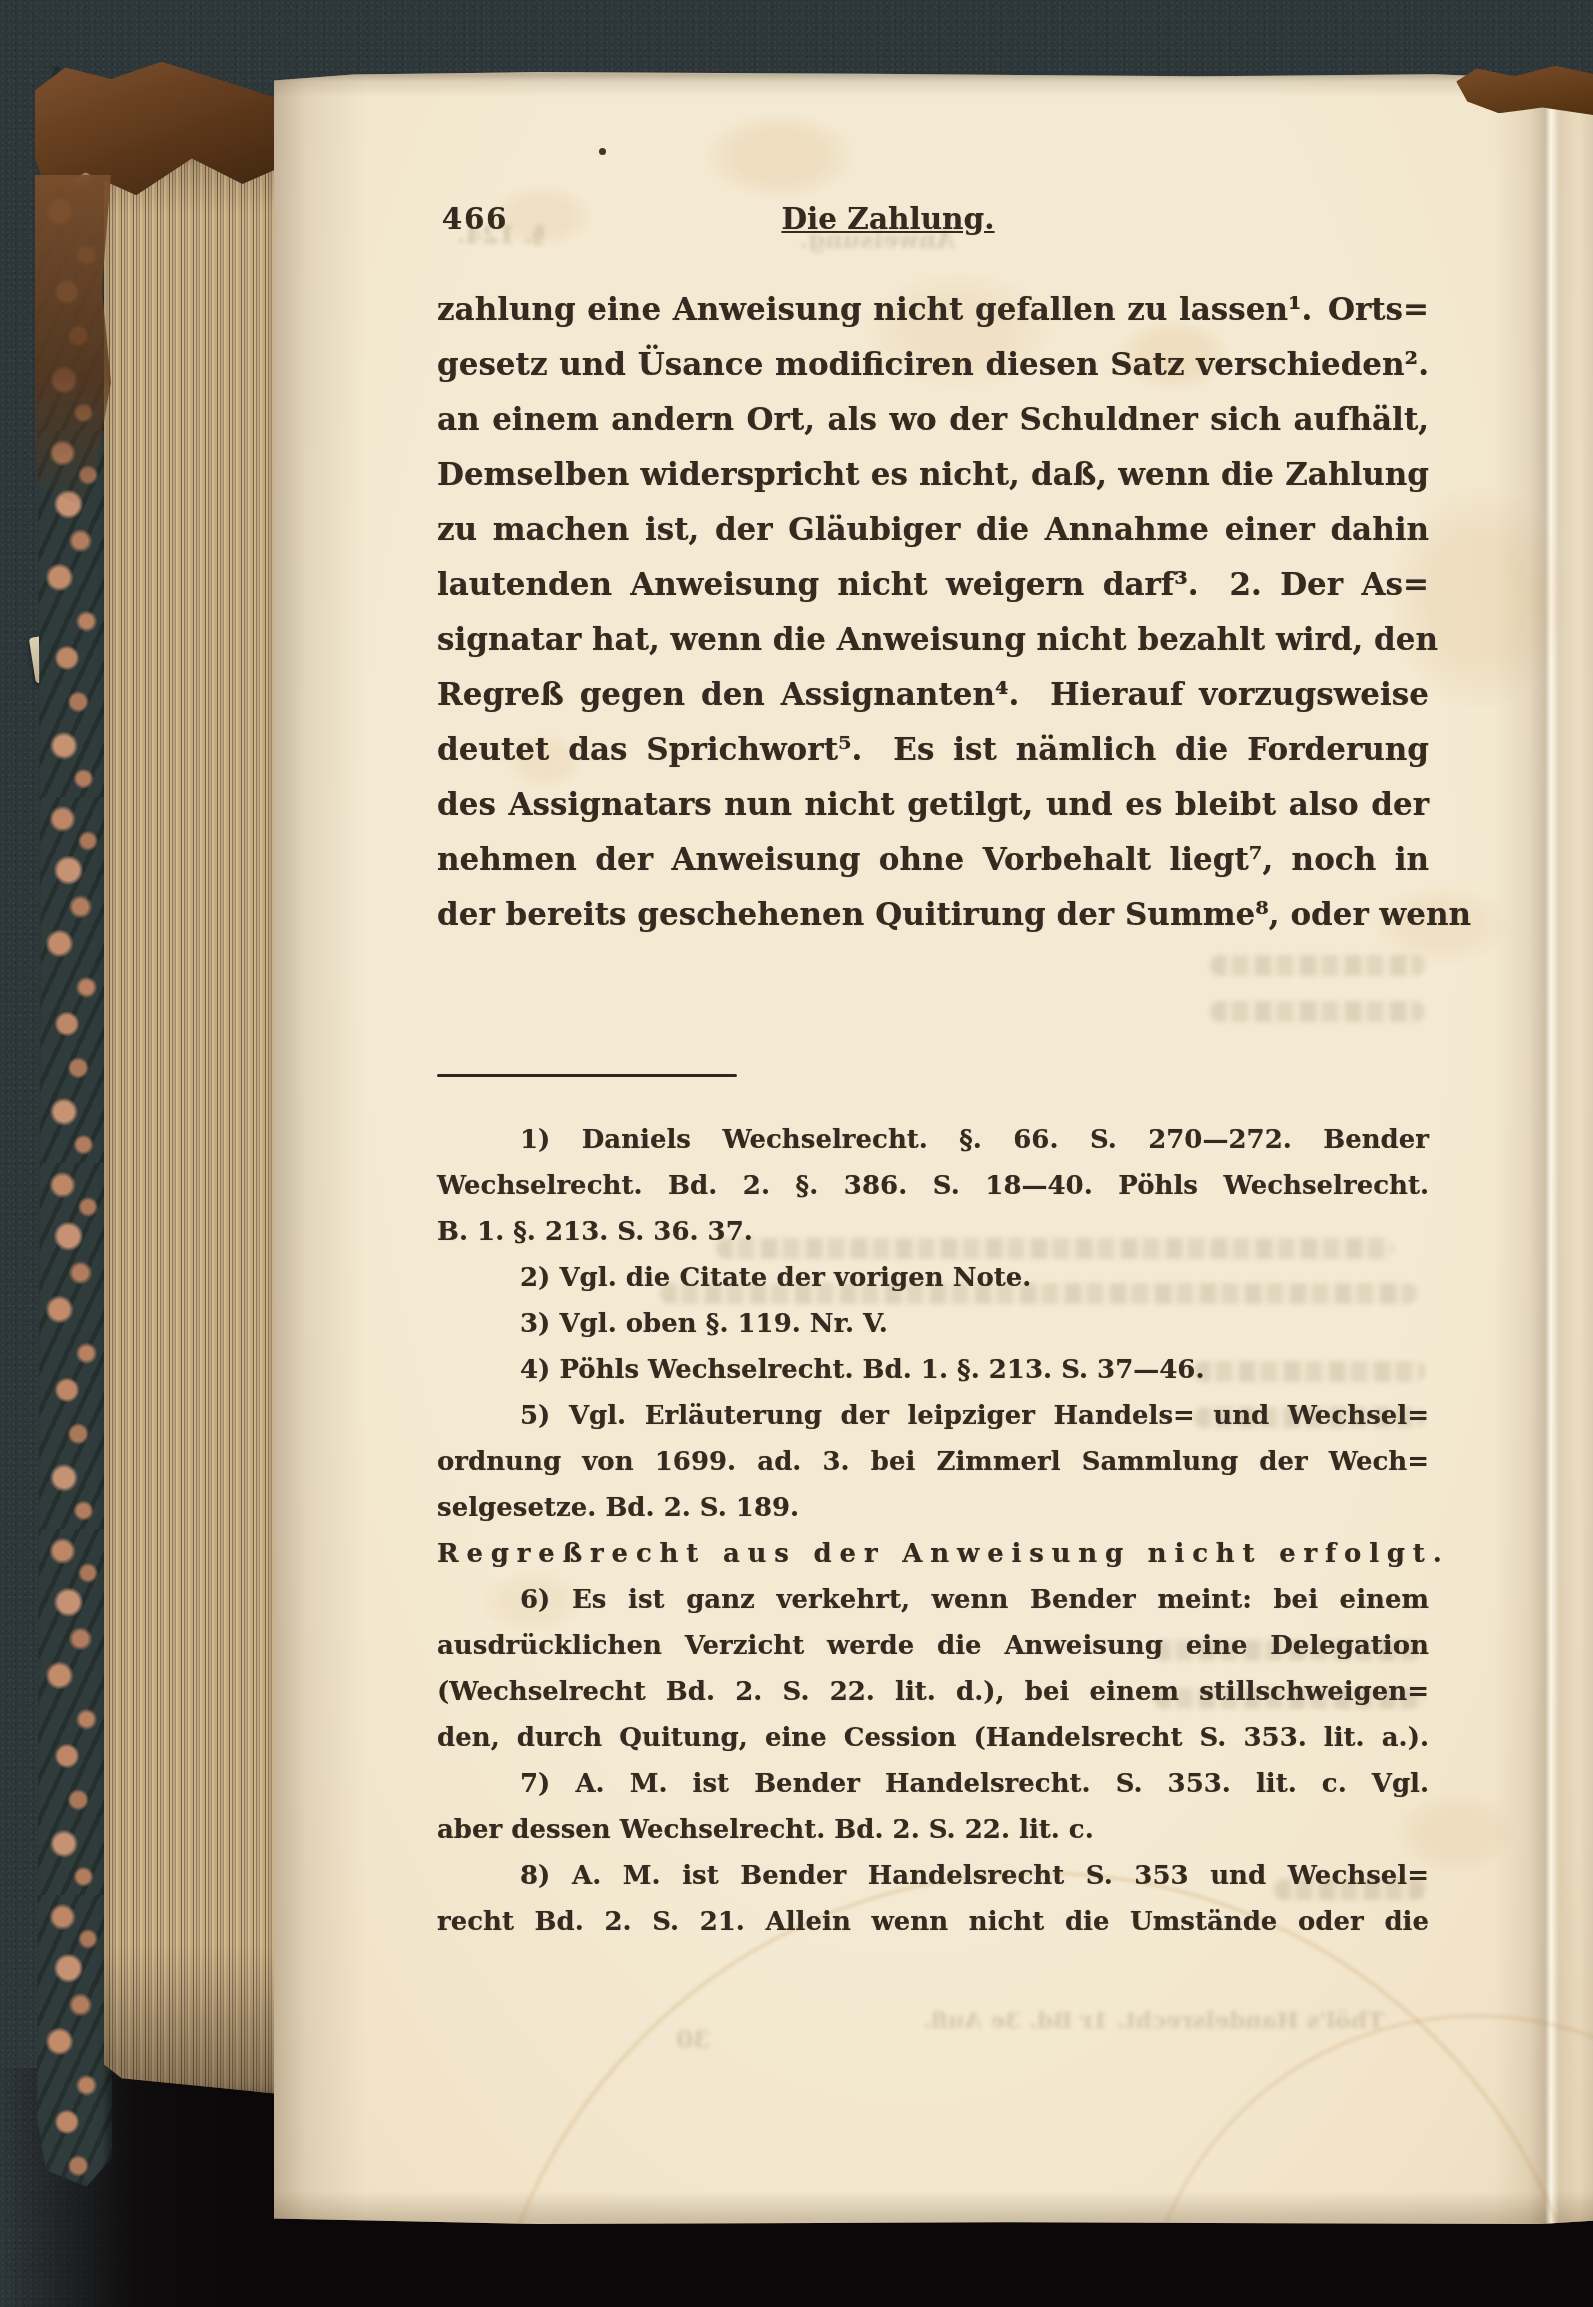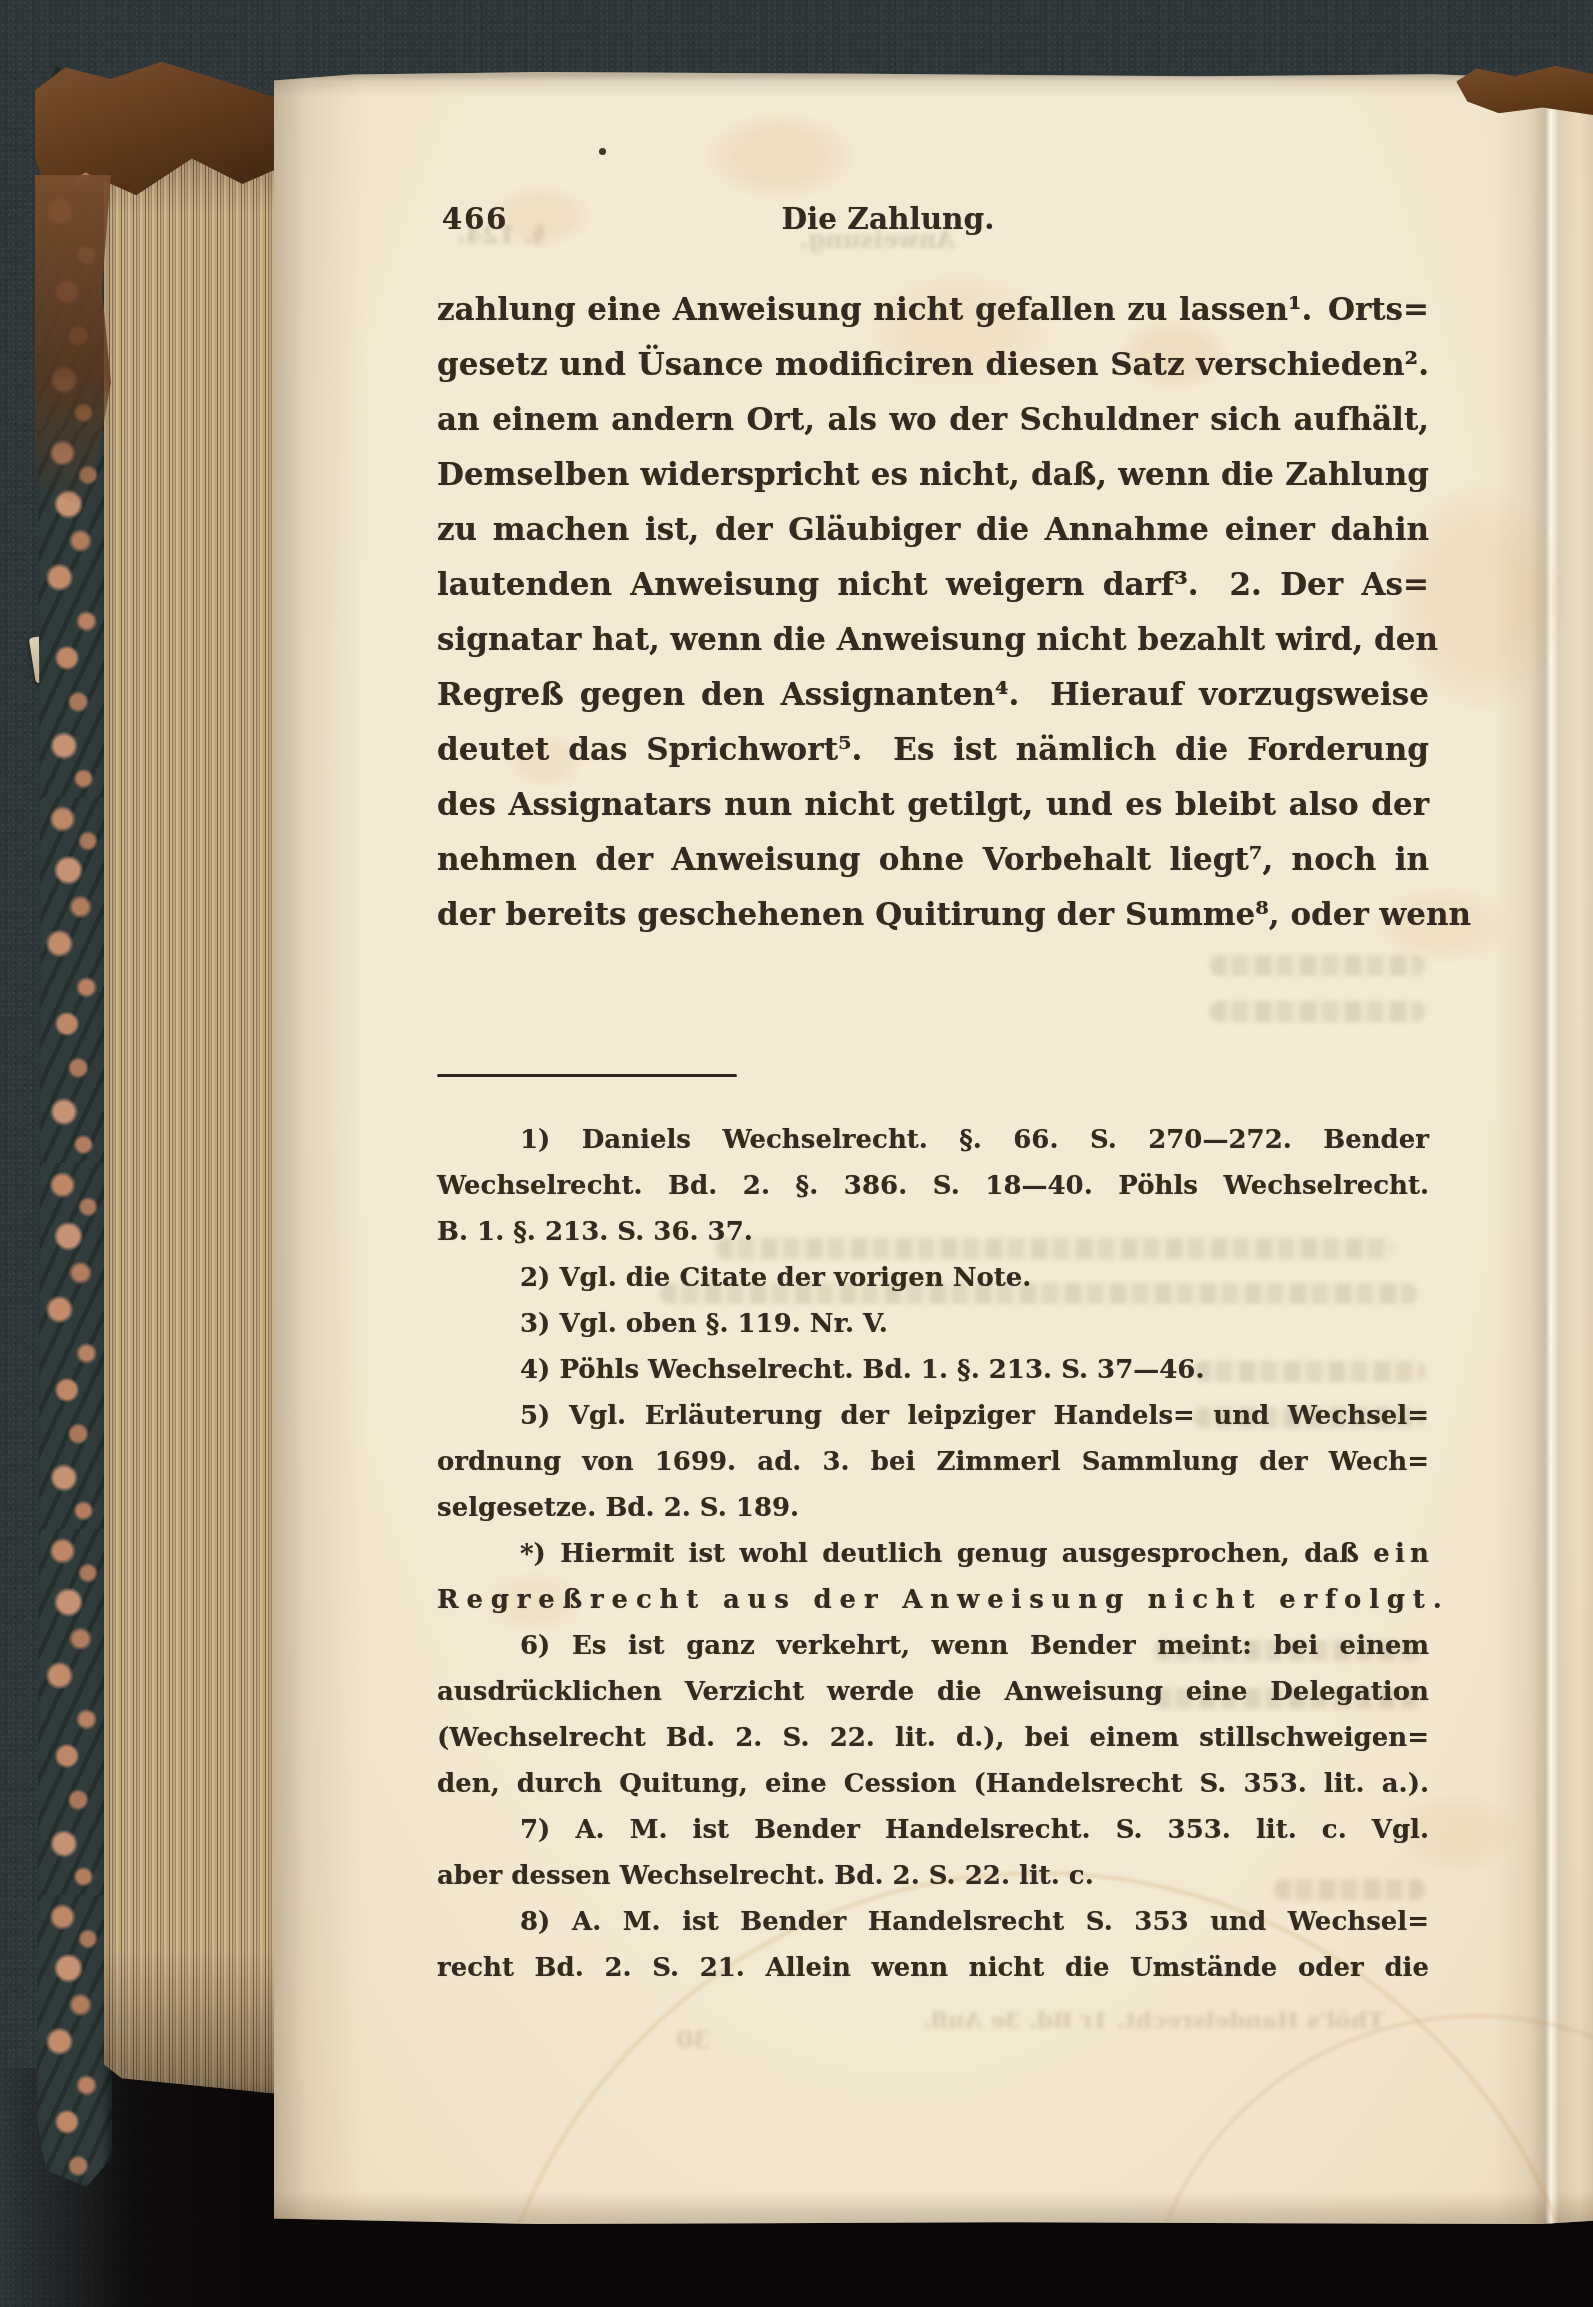--- a/index.html
+++ b/index.html
@@ -68,21 +68,21 @@
       #f4ead3;
     clip-path:polygon(0 .4%,6% .12%,20% 0,45% .08%,70% .2%,88% .1%,96% .3%,100% .26%,
       100% 99.85%,96% 100%,55% 99.92%,20% 100%,0 99.75%);}
   .leather-sliver{position:absolute;left:1456px;top:65px;width:145px;height:49px;z-index:7;
     background:linear-gradient(170deg,#7c4e2a,#52300f);transform:rotate(1.6deg);
     clip-path:polygon(0 38%,14% 10%,40% 24%,68% 0,100% 18%,100% 100%,60% 86%,30% 100%,8% 78%);}
   
   .ink{color:#342a1f;text-shadow:0 0 0.8px rgba(52,40,26,.45);}
   .header-row{position:absolute;left:163px;top:129px;width:992px;height:40px;font-size:29.5px;font-weight:bold;}
   .pagenum{position:absolute;left:4.8px;top:0;letter-spacing:1.6px;}
-  .runtitle{position:absolute;left:0;right:0;text-align:center;transform:translateX(-45px);}
+  .runtitle{position:absolute;left:0;right:0;text-align:center;transform:translateX(-45px);text-decoration:underline;}
   .body-block{position:absolute;left:163px;top:210px;width:992px;}
   .bline{height:55px;line-height:55px;font-size:31px;font-weight:bold;white-space:nowrap;
     text-align:justify;text-align-last:justify;}
   .frule{position:absolute;left:163px;top:1002px;width:300px;height:3.2px;background:#30281e;
     filter:blur(0.5px);border-radius:1.6px;}
   .fn-block{position:absolute;left:163px;top:1044px;width:992px;}
   .fline{height:46px;line-height:46px;font-size:26px;font-weight:bold;white-space:nowrap;
     text-align:justify;text-align-last:justify;}
   .fline.ind{text-indent:83px;}
   .fline.al{text-align:left;text-align-last:left;}
@@ -165,21 +165,20 @@
     <div class="fn-block ink" id="footnote-lines">
         <div class="fline ind">1) Daniels Wechselrecht. §. 66. S. 270—272. Bender</div>
         <div class="fline">Wechselrecht. Bd. 2. §. 386. S. 18—40. Pöhls Wechselrecht.</div>
         <div class="fline al">B. 1. §. 213. S. 36. 37.</div>
         <div class="fline ind al">2) Vgl. die Citate der vorigen Note.</div>
         <div class="fline ind al">3) Vgl. oben §. 119. Nr. V.</div>
         <div class="fline ind al">4) Pöhls Wechselrecht. Bd. 1. §. 213. S. 37—46.</div>
         <div class="fline ind">5) Vgl. Erläuterung der leipziger Handels= und Wechsel=</div>
         <div class="fline">ordnung von 1699. ad. 3. bei Zimmerl Sammlung der Wech=</div>
         <div class="fline al">selgesetze. Bd. 2. S. 189.</div>
-        <div class="fline ind">*) Hiermit ist wohl deutlich genug ausgesprochen, daß e i n</div>
         <div class="fline al sp">Regreßrecht aus der Anweisung nicht erfolgt.</div>
         <div class="fline ind">6) Es ist ganz verkehrt, wenn Bender meint: bei einem</div>
         <div class="fline">ausdrücklichen Verzicht werde die Anweisung eine Delegation</div>
         <div class="fline">(Wechselrecht Bd. 2. S. 22. lit. d.), bei einem stillschweigen=</div>
         <div class="fline">den, durch Quitung, eine Cession (Handelsrecht S. 353. lit. a.).</div>
         <div class="fline ind">7) A. M. ist Bender Handelsrecht. S. 353. lit. c. Vgl.</div>
         <div class="fline al">aber dessen Wechselrecht. Bd. 2. S. 22. lit. c.</div>
         <div class="fline ind">8) A. M. ist Bender Handelsrecht S. 353 und Wechsel=</div>
         <div class="fline">recht Bd. 2. S. 21. Allein wenn nicht die Umstände oder die</div>
       </div>

